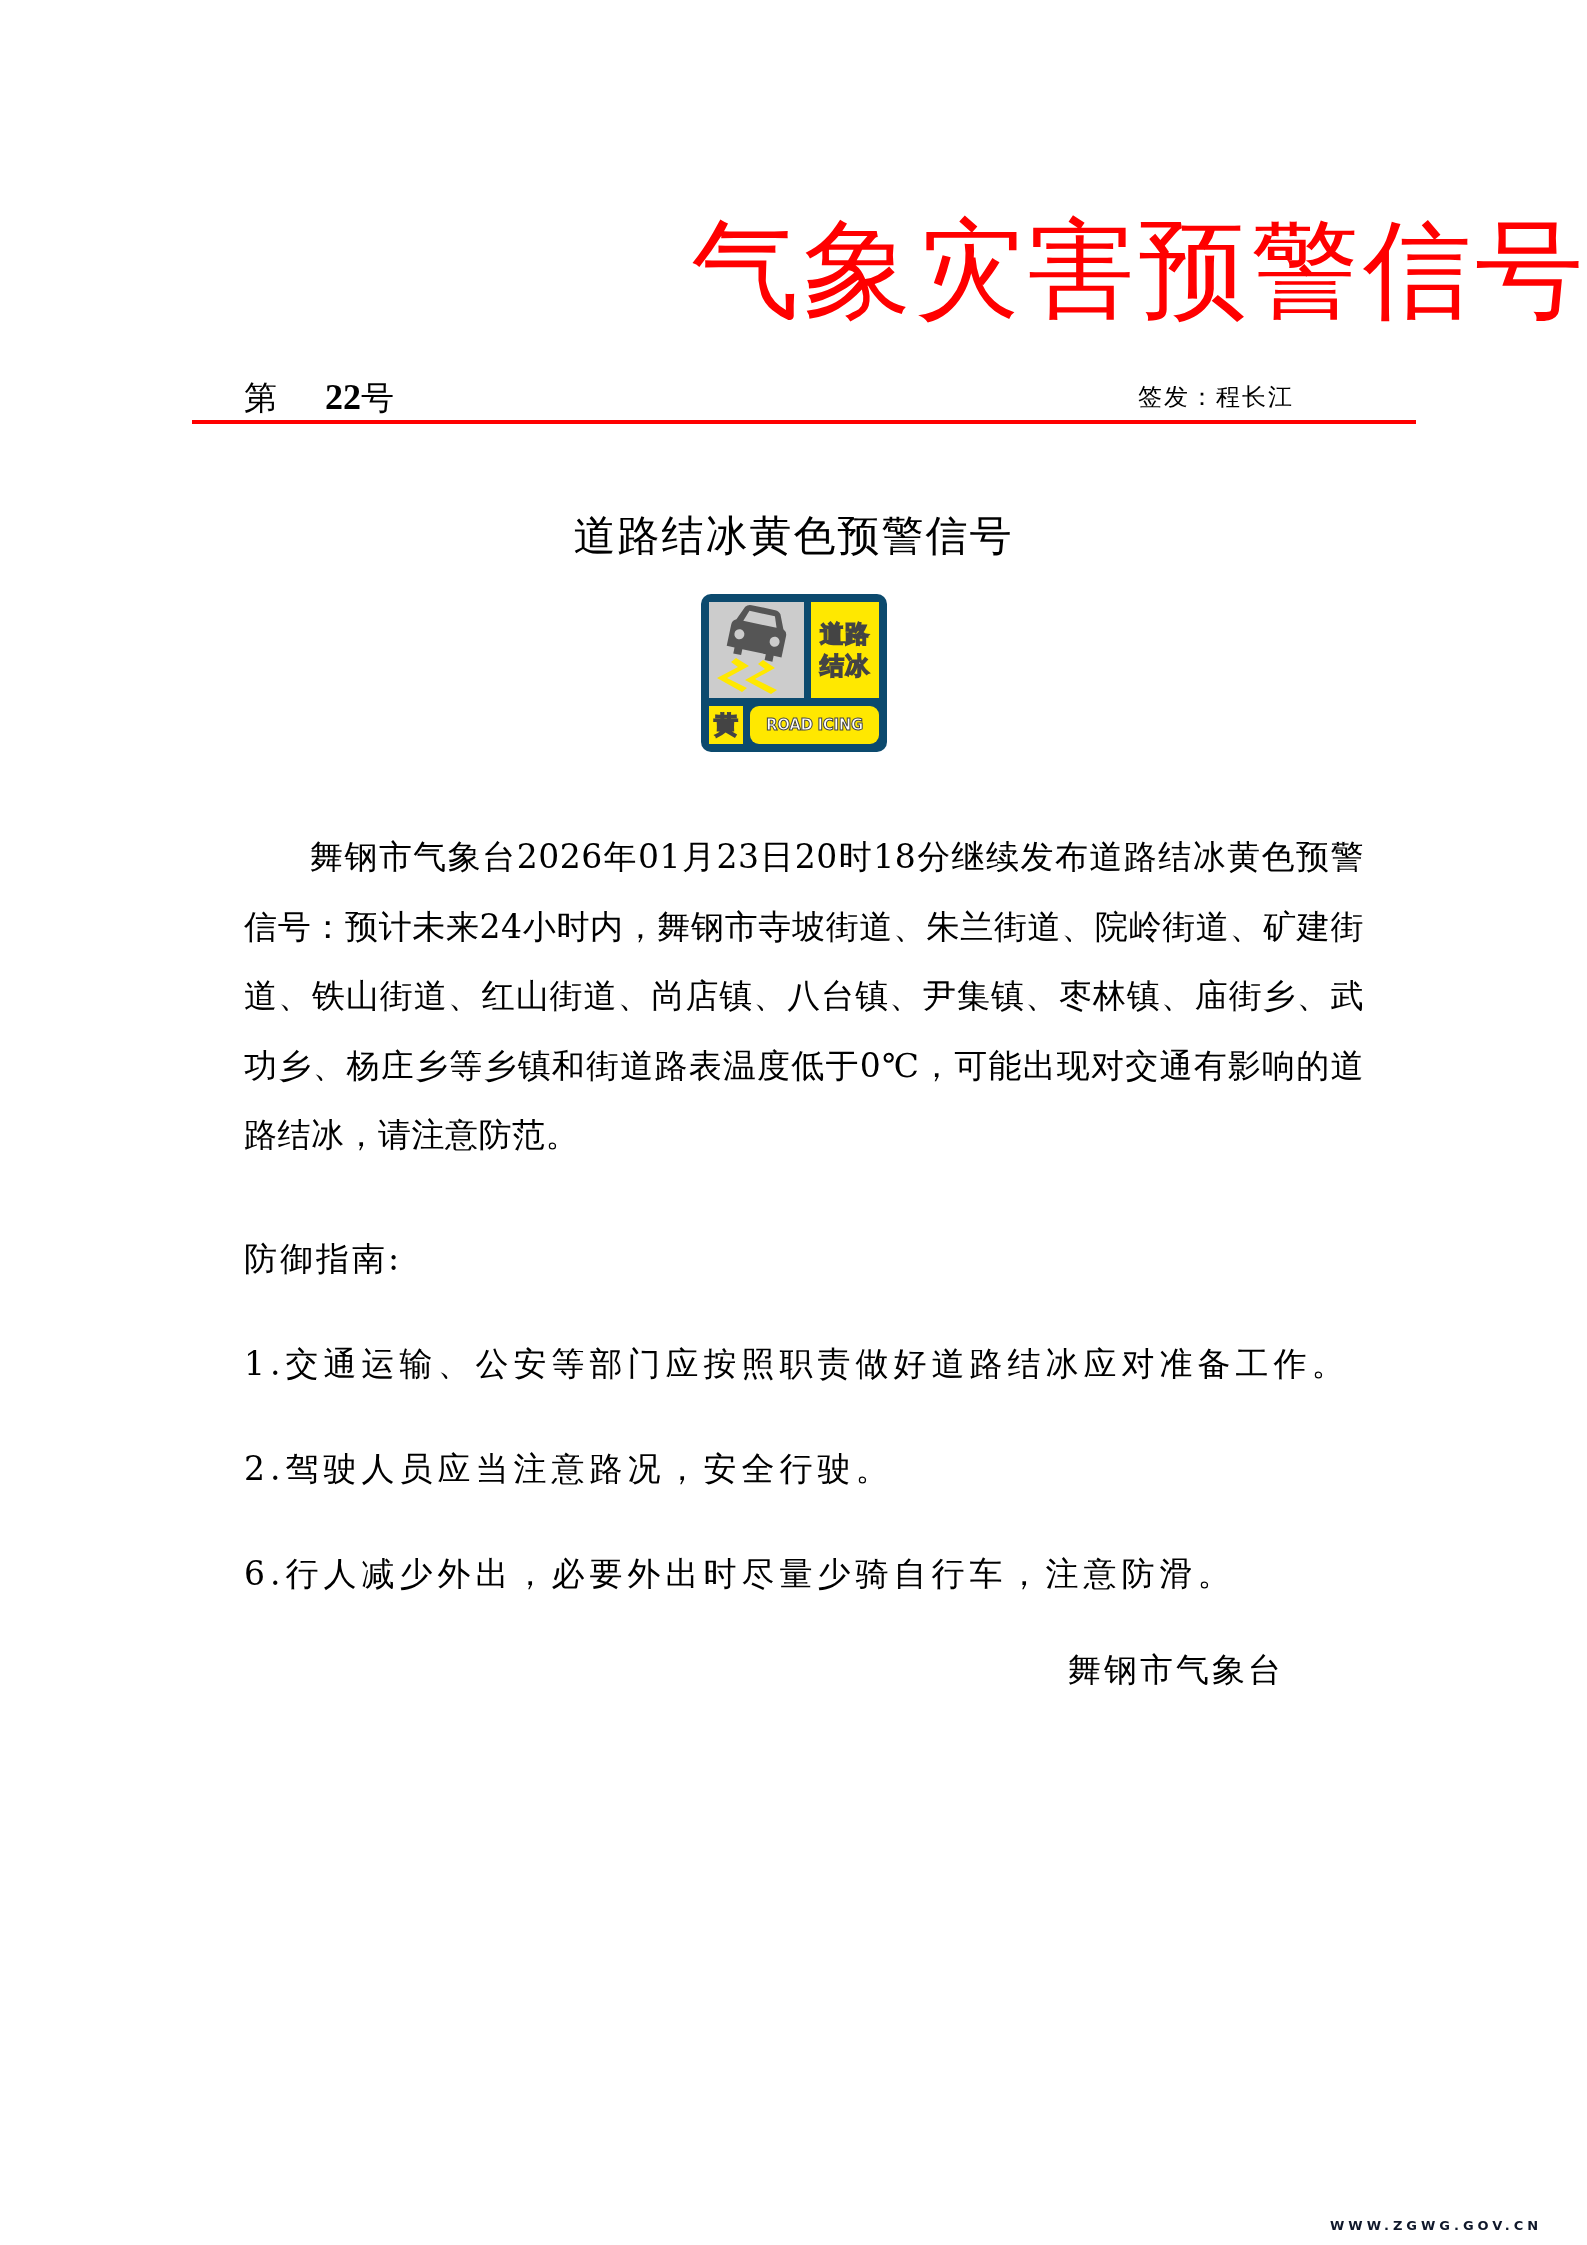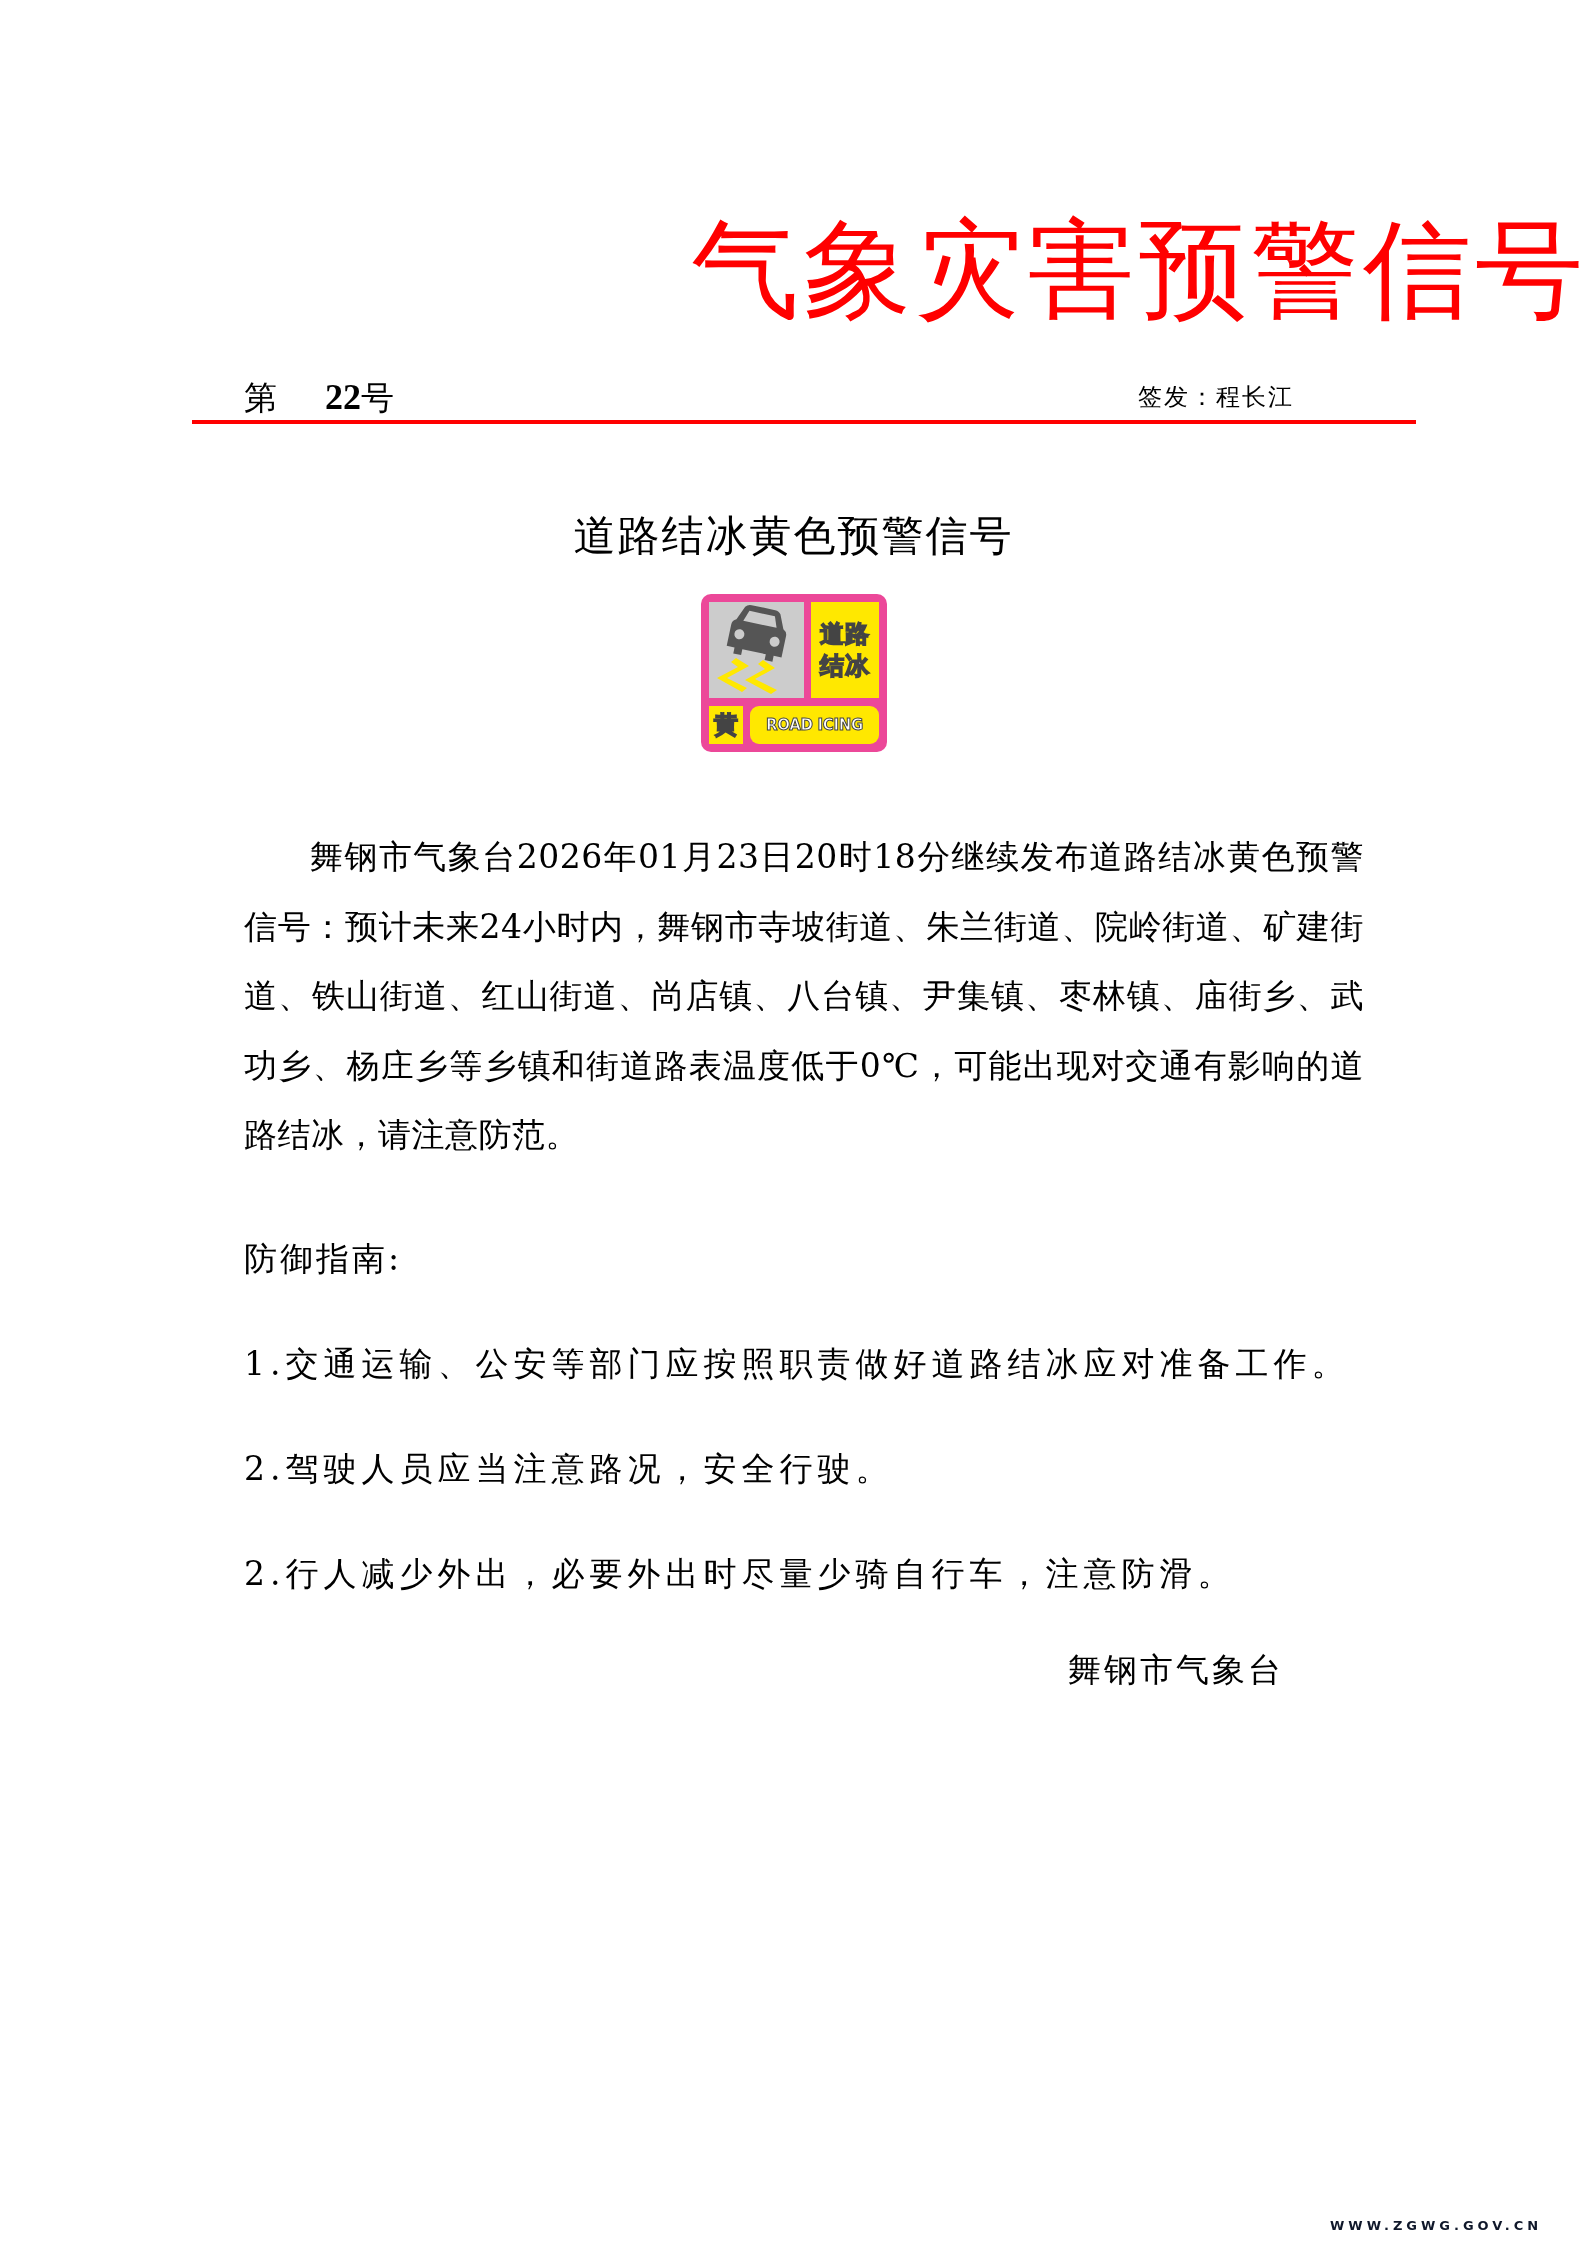--- a/index.html
+++ b/index.html
@@ -67,21 +67,21 @@
       font-size: 42px;
       line-height: 56px;
       letter-spacing: 2px;
     }
     .signal-icon {
       position: absolute;
       left: 701px;
       top: 594px;
       width: 186px;
       height: 158px;
-      background: #ec4899;
+      background: #0c4a6e;
       border-radius: 10px;
     }
     .signal-icon .pic {
       position: absolute;
       left: 8px;
       top: 8px;
       width: 95px;
       height: 96px;
       background: #cccccc;
     }
@@ -226,18 +226,18 @@
   <div class="en-label">ROAD ICING</div>
 </div>
 
 <div class="body-para">舞钢市气象台2026年01月23日20时18分继续发布道路结冰黄色预警信号：预计未来24小时内，舞钢市寺坡街道、朱兰街道、院岭街道、矿建街道、铁山街道、红山街道、尚店镇、八台镇、尹集镇、枣林镇、庙街乡、武功乡、杨庄乡等乡镇和街道路表温度低于0℃，可能出现对交通有影响的道路结冰，请注意防范。</div>
 
 <div class="guide-heading">防御指南:</div>
 
 <ul class="guide-list">
   <li>1.交通运输、公安等部门应按照职责做好道路结冰应对准备工作。</li>
   <li>2.驾驶人员应当注意路况，安全行驶。</li>
-  <li>2.行人减少外出，必要外出时尽量少骑自行车，注意防滑。</li>
+  <li>6.行人减少外出，必要外出时尽量少骑自行车，注意防滑。</li>
 </ul>
 
 <div class="issuer">舞钢市气象台</div>
 
 <div class="watermark">WWW.ZGWG.GOV.CN</div>
 
 </body></html>

